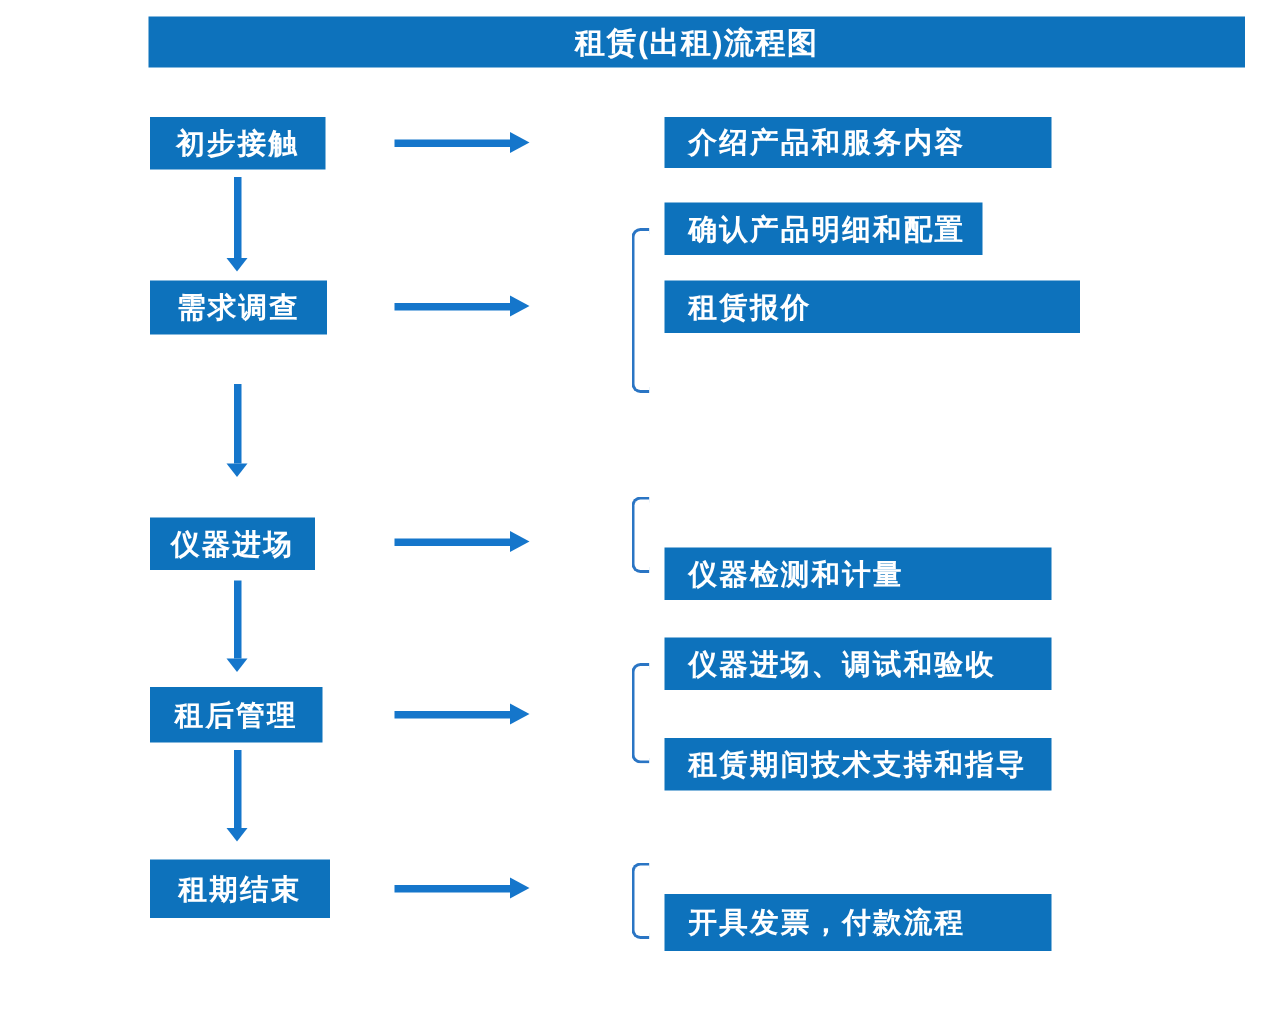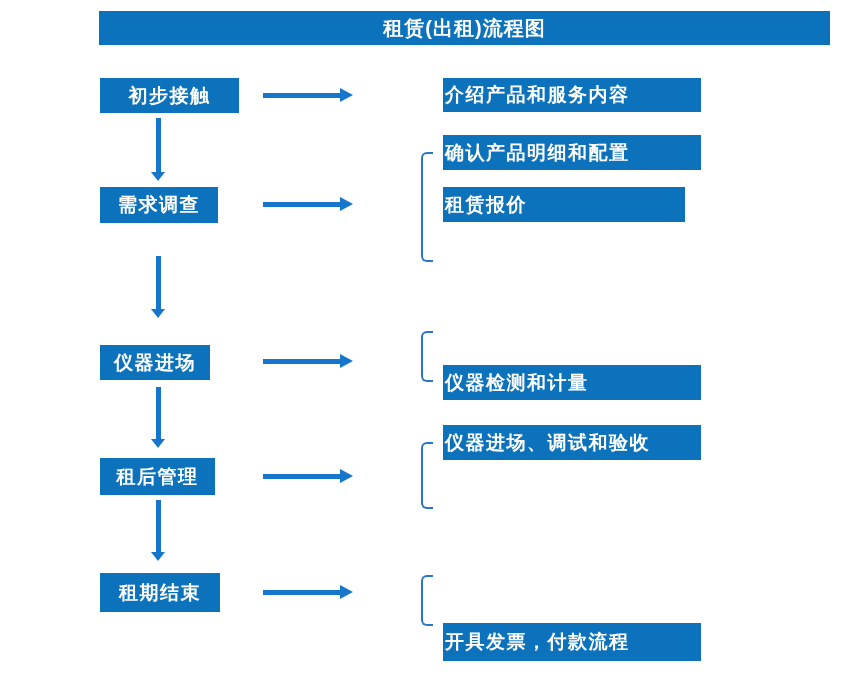--- a/index.html
+++ b/index.html
@@ -21,21 +21,21 @@
     background:var(--primary);color:var(--node_text);
     display:flex;align-items:center;justify-content:center;
     font-size:20px;font-weight:bold;letter-spacing:1px;
   }
   .node{
     position:absolute;background:var(--primary);color:var(--node_text);
     font-weight:bold;font-size:19px;letter-spacing:1.5px;
     display:flex;align-items:center;box-sizing:border-box;
   }
   .left-node{justify-content:center;}
-  .right-node{justify-content:flex-start;padding-left:2px;}
+  .right-node{justify-content:flex-start;padding-left:16px;}
   
   .harrow{position:absolute;display:flex;align-items:center;width:90px;height:14px;}
   .harrow .shaft{width:77px;height:5px;background:var(--arrow);}
   .harrow .head{width:0;height:0;border-left:13px solid var(--arrow);
     border-top:7px solid transparent;border-bottom:7px solid transparent;}
   
   .varrow{position:absolute;display:flex;flex-direction:column;align-items:center;width:14px;}
   .varrow .vshaft{width:5px;background:var(--arrow);flex:1;}
   .varrow .vhead{width:0;height:0;border-top:9px solid var(--arrow);
     border-left:7px solid transparent;border-right:7px solid transparent;}
@@ -48,32 +48,33 @@
 </style>
 </head>
 <body>
 
 <div class="canvas">
 
   <div class="title-bar">
     <span>租赁(出租)流程图</span>
   </div>
 
-  <div class="node left-node" style="left:100px;top:78px;width:139px;height:35px">初步接触</div>
+  <div class="node left-node" style="left:100px;top:78px;width:117px;height:35px">初步接触</div>
   <div class="node left-node" style="left:100px;top:187px;width:118px;height:36px">需求调查</div>
   <div class="node left-node" style="left:100px;top:345px;width:110px;height:35px">仪器进场</div>
   <div class="node left-node" style="left:100px;top:458px;width:115px;height:37px">租后管理</div>
   <div class="node left-node" style="left:100px;top:573px;width:120px;height:39px">租期结束</div>
 
   <div class="node right-node" style="left:443px;top:78px;width:258px;height:34px">介绍产品和服务内容</div>
-  <div class="node right-node" style="left:443px;top:135px;width:258px;height:35px">确认产品明细和配置</div>
-  <div class="node right-node" style="left:443px;top:187px;width:242px;height:35px">租赁报价</div>
+  <div class="node right-node" style="left:443px;top:135px;width:212px;height:35px">确认产品明细和配置</div>
+  <div class="node right-node" style="left:443px;top:187px;width:277px;height:35px">租赁报价</div>
   <div class="node right-node" style="left:443px;top:365px;width:258px;height:35px">仪器检测和计量</div>
   <div class="node right-node" style="left:443px;top:425px;width:258px;height:35px">仪器进场、调试和验收</div>
-  <div class="node right-node" style="left:443px;top:623px;width:258px;height:38px">开具发票，付款流程</div>
+  <div class="node right-node" style="left:443px;top:492px;width:258px;height:35px">租赁期间技术支持和指导</div>
+  <div class="node right-node" style="left:443px;top:596px;width:258px;height:38px">开具发票，付款流程</div>
 
   <div class="harrow" style="left:263px;top:88px">
     <div class="shaft"></div>
     <div class="head"></div>
   </div>
   <div class="harrow" style="left:263px;top:197px">
     <div class="shaft"></div>
     <div class="head"></div>
   </div>
   <div class="harrow" style="left:263px;top:354px">

